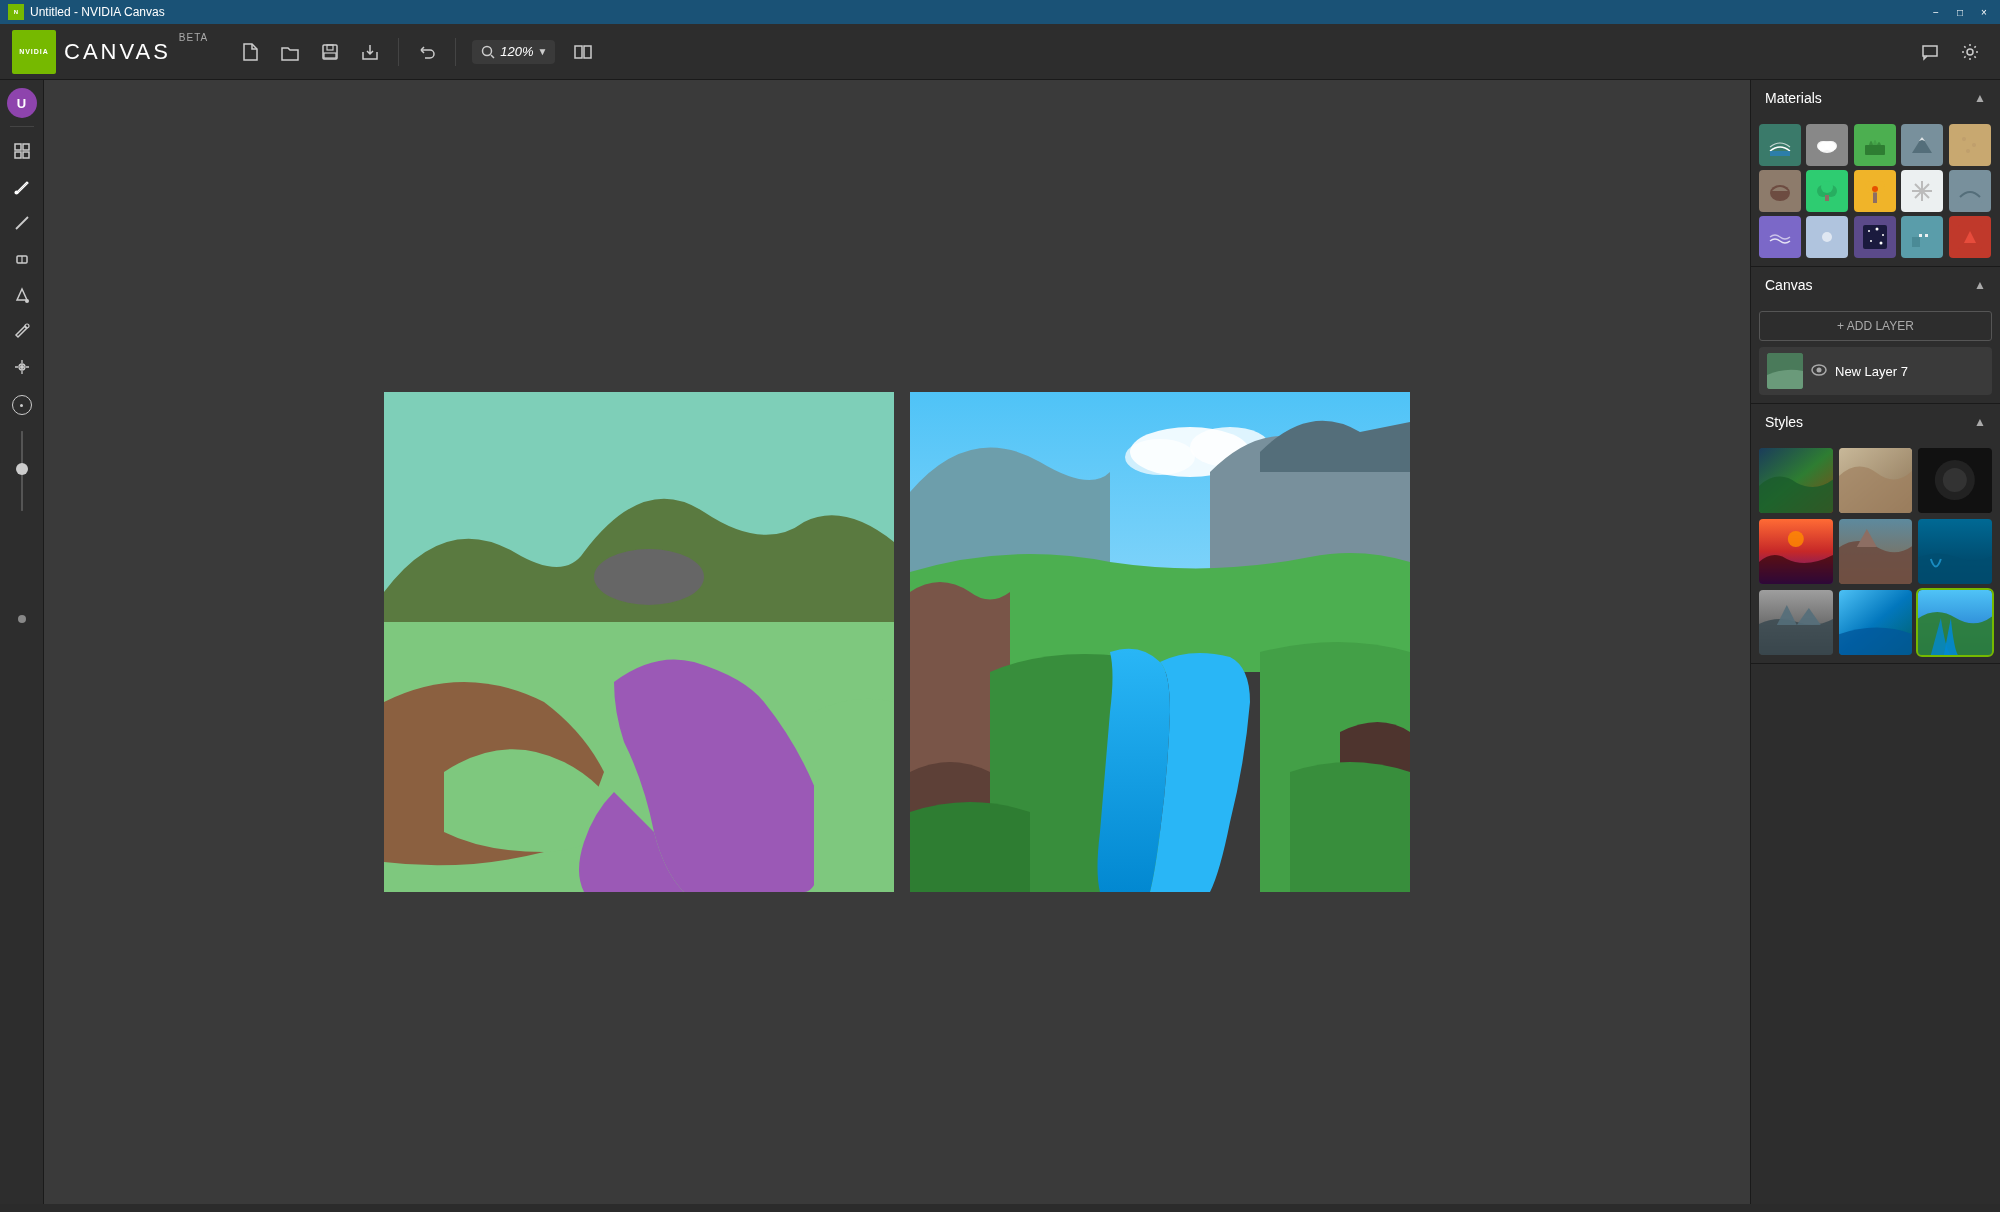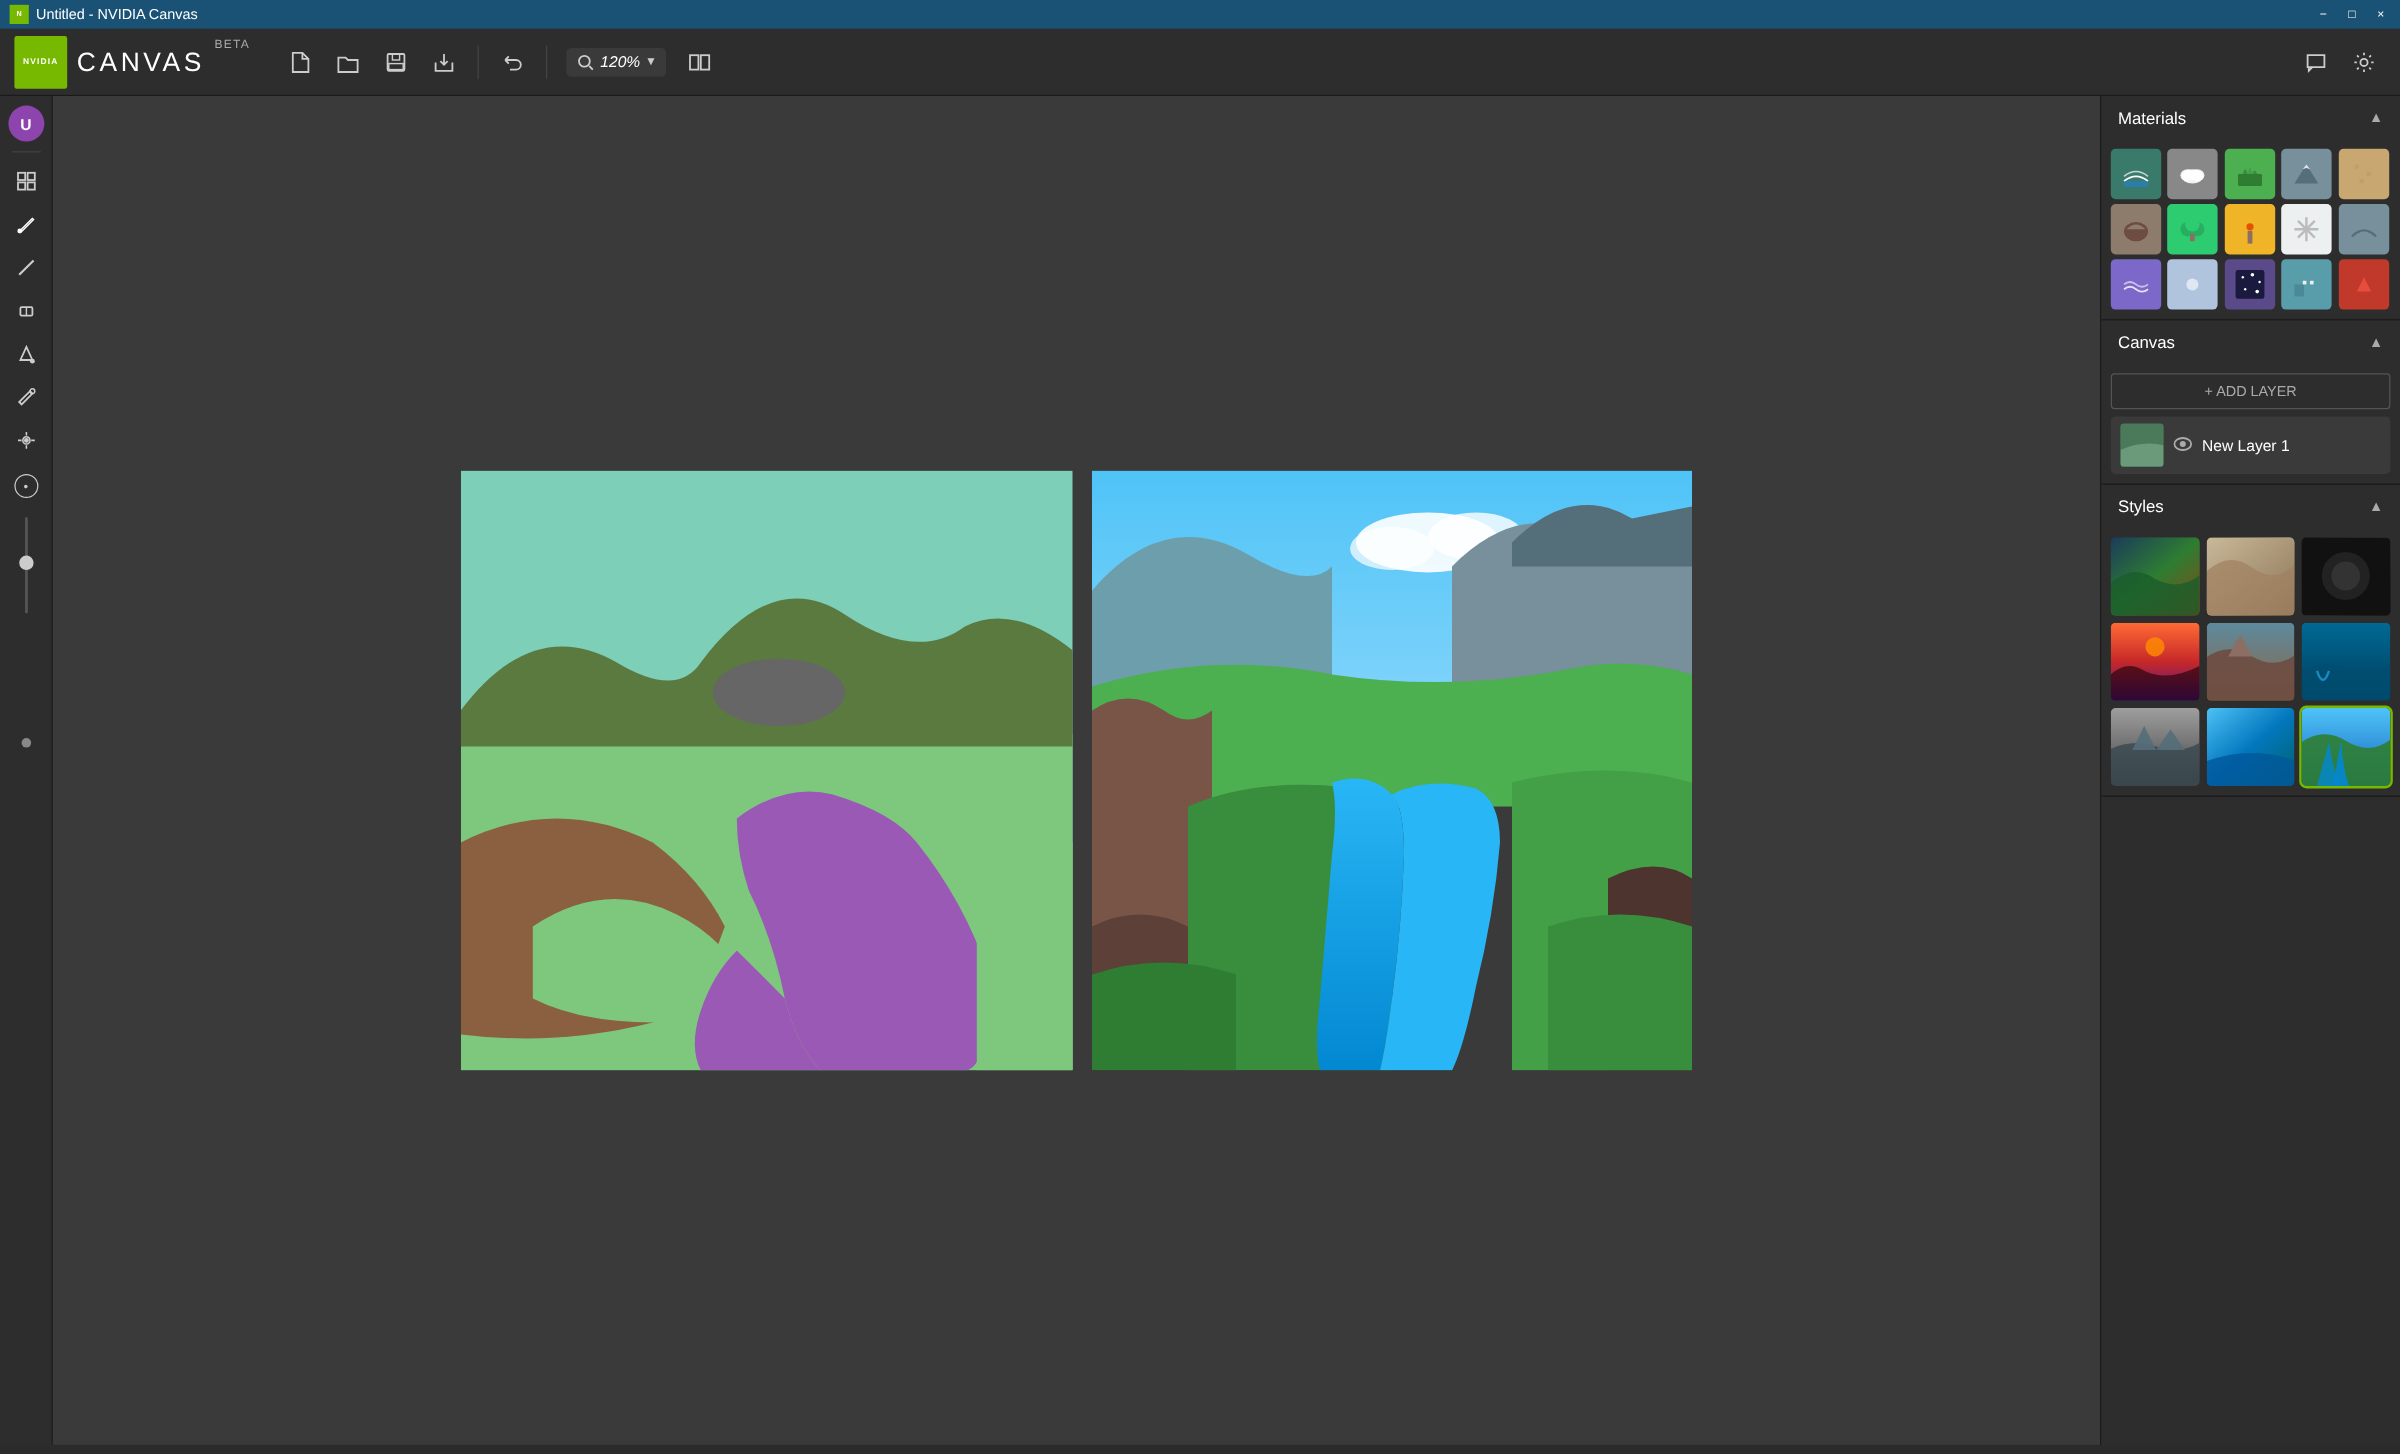--- a/index.html
+++ b/index.html
@@ -596,21 +596,21 @@
                 <rect width="36" height="36" fill="#4a7a5a"></rect>
                 <path d="M0 22 Q18 14 36 18 L36 36 L0 36 Z" fill="#6a9a7a"></path>
               </svg>
           </div>
           <button class="layer-vis-btn" title="Toggle visibility">
             <svg width="16" height="16" viewBox="0 0 16 16" fill="none">
                 <ellipse cx="8" cy="8" rx="7" ry="5" stroke="#aaa" stroke-width="1.5"></ellipse>
                 <circle cx="8" cy="8" r="2.5" fill="#aaa"></circle>
               </svg>
           </button>
-          <span class="layer-name">New Layer 1</span>
+          <span class="layer-name">New Layer 7</span>
         </div>
       </div>
     </div>
 
     <div class="panel-section">
       <div class="panel-header">
         <span>Styles</span>
         <span class="collapse-arrow">▲</span>
       </div>
       <div class="styles-grid">

